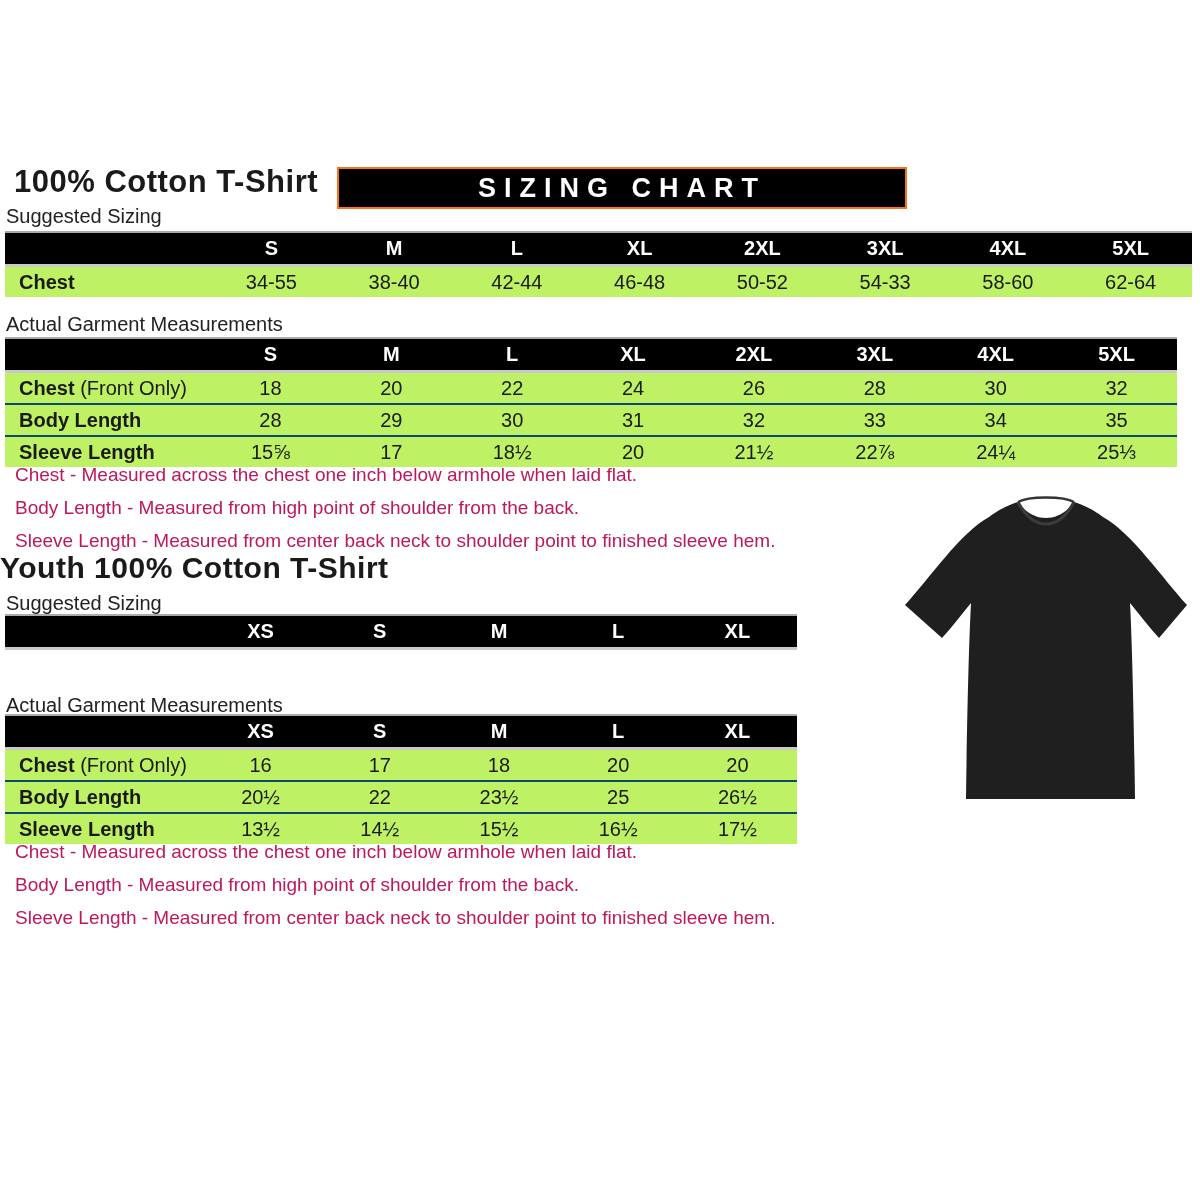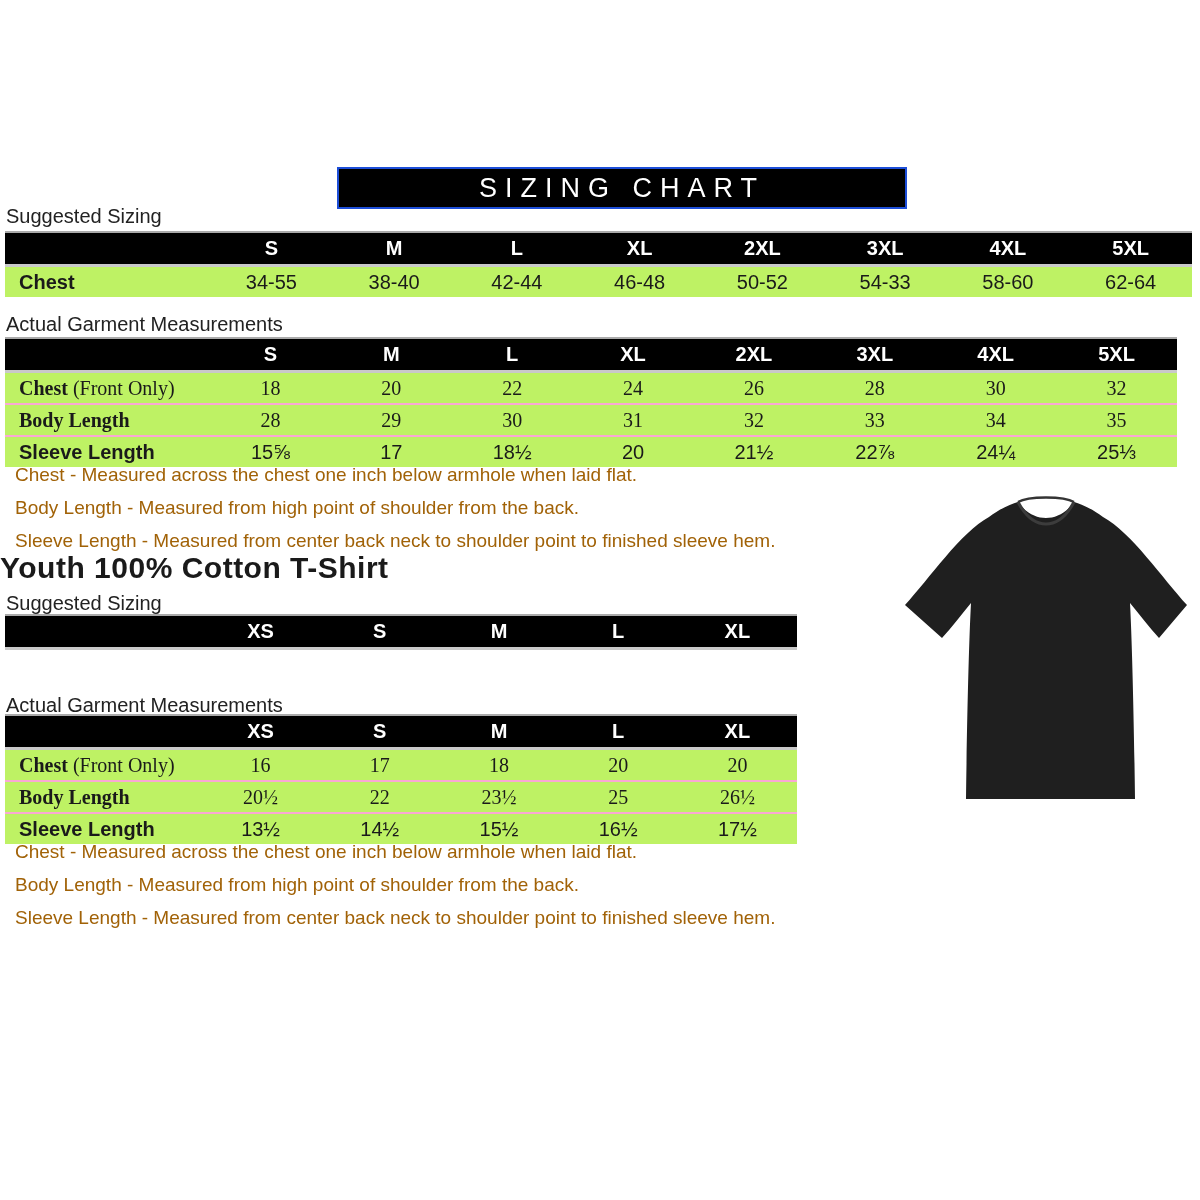--- a/index.html
+++ b/index.html
@@ -3,44 +3,45 @@
 <meta charset="utf-8">
 <style>
   html,body{margin:0;padding:0;background:#ffffff;}
   body{font-family:"Liberation Sans","DejaVu Sans",sans-serif;color:#1a1a1a;}
   #canvas{position:relative;width:1200px;height:1200px;background:#ffffff;overflow:hidden;}
 
   .abs{position:absolute;}
 
   .page-title{font-size:31px;font-weight:bold;letter-spacing:.5px;}
   .banner{background:#000;color:#fff;display:flex;align-items:center;justify-content:center;
-          font-size:27px;font-weight:normal;letter-spacing:8px;border:2px solid #1d4ed8;}
+          font-size:27px;font-weight:bold;letter-spacing:8px;border:2px solid #f97316;}
   .section-label{font-size:20px;color:#222;text-align:right;}
 
   .stable{border-top:2px solid #aaa;}
   .trow{display:grid;align-items:center;}
   .cols-8{grid-template-columns:205px repeat(8,1fr);}
   .cols-5{grid-template-columns:196px repeat(5,1fr);}
   .thead{background:#000;color:#fff;height:31px;border-bottom:3px solid #c9c9c9;}
   .thead .tcell{font-weight:bold;font-size:20px;}
   .tdata{height:30px;background:#bef264;}
   .tcell{text-align:center;font-size:20px;white-space:nowrap;}
   .tlabel{text-align:left;padding-left:14px;}
   .tlabel b{font-weight:bold;}
-  .measure .tdata:not(:last-child){border-bottom:2px solid #f9a8d4;font-family:Liberation Serif, serif;}
-
-  .notes{font-size:19px;line-height:33px;color:#a16207;}
+  .measure .tdata:not(:last-child){border-bottom:2px solid #0c4a6e;}
+
+  .notes{font-size:19px;line-height:33px;color:#be185d;}
 
   .shirt-wrap{width:306px;height:350px;}
 </style>
 </head>
 <body>
 
 <div id="canvas">
 
+  <div class="abs page-title" style="left:14px;top:164px;">100% Cotton T-Shirt</div>
 
   <div class="abs banner" style="left:337px;top:167px;width:566px;height:38px;">
     <span>SIZING CHART</span>
   </div>
 
   <div class="abs section-label" style="left:6px;top:205px;">Suggested Sizing</div>
 
   <div class="abs stable" style="left:5px;top:231px;width:1187px;">
       <div class="trow thead cols-8">
         <div class="tcell tlabel"></div>

